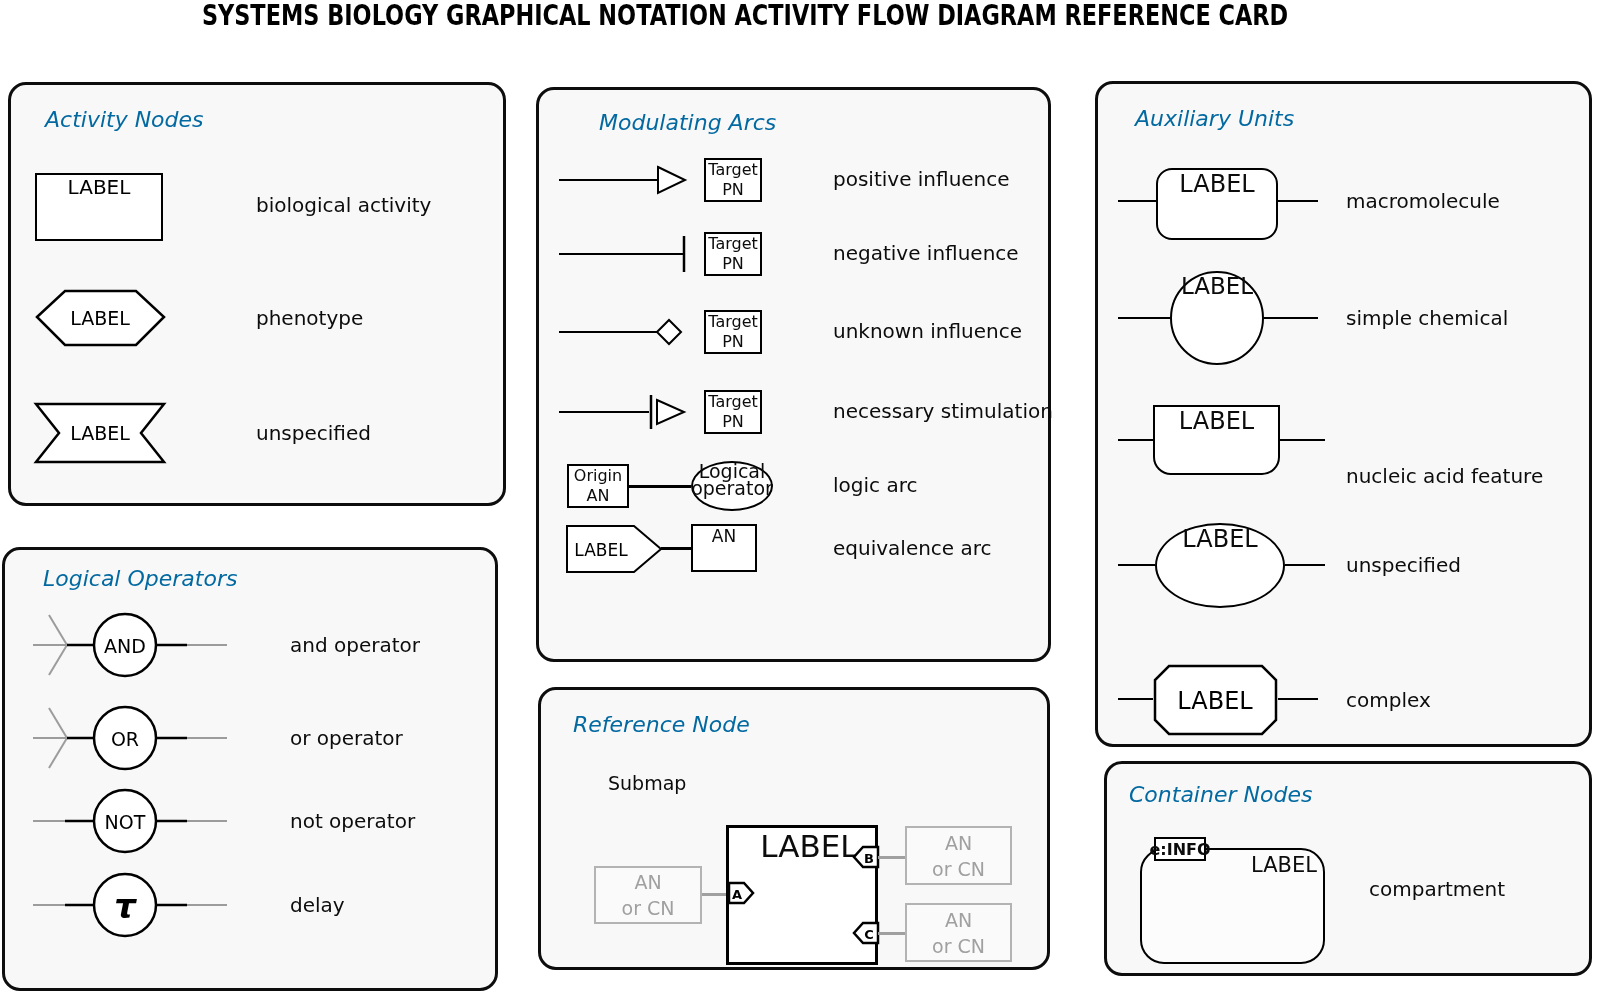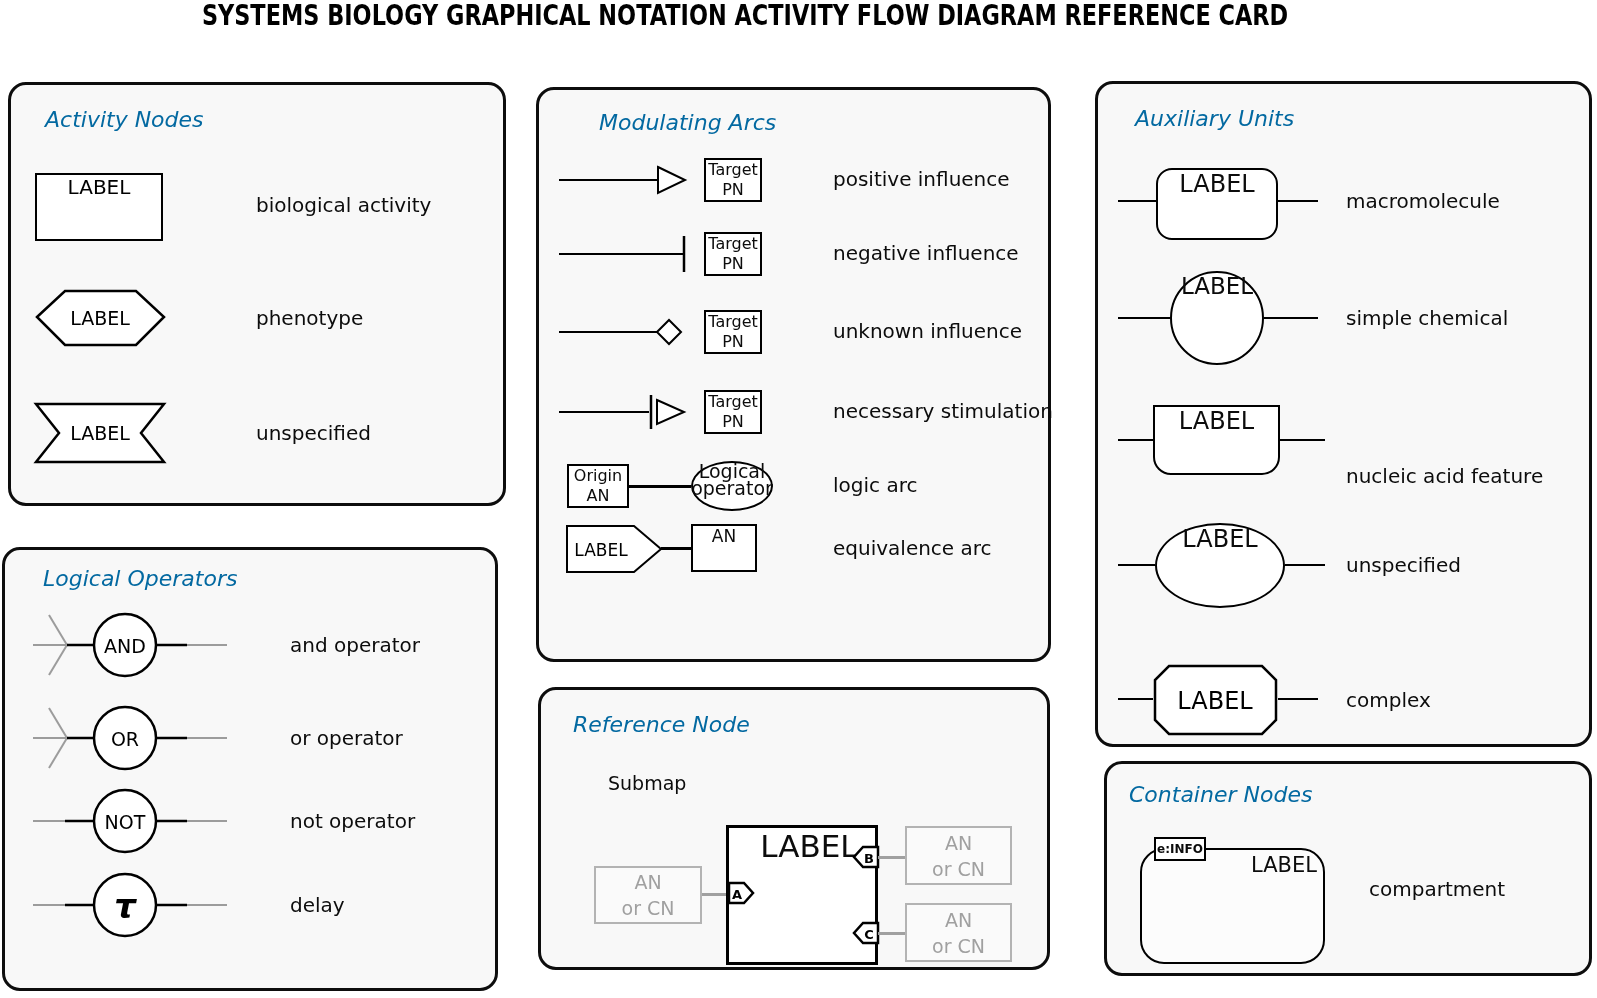--- a/index.html
+++ b/index.html
@@ -251,17 +251,17 @@
   </svg>
   <div class="hline" style="left:180px;top:614px;width:40px;"></div>
   <div class="desc" style="left:248px;top:616px;">complex</div>
 </div>
 
 <div class="panel" style="left:1104px;top:761px;width:488px;height:215px;">
   <div class="ptitle" style="left:22px;top:18px;">Container Nodes</div>
 
   <div class="abs" style="left:33px;top:84px;width:185px;height:116px;background:#fcfcfc;border:2.5px solid #000;border-radius:24px;box-sizing:border-box;"></div>
   <div class="abs" style="left:110px;top:89px;width:100px;text-align:right;font-size:21px;">LABEL</div>
-  <div class="abs" style="left:47px;top:73px;width:52px;height:24px;background:#fff;border:2.5px solid #000;box-sizing:border-box;display:flex;align-items:center;justify-content:center;font-size:12px;font-weight:bold;">
+  <div class="abs" style="left:47px;top:73px;width:52px;height:24px;background:#fff;border:2.5px solid #000;box-sizing:border-box;display:flex;align-items:center;justify-content:center;font-size:16px;font-weight:bold;">
     <span>e:INFO</span>
   </div>
   <div class="desc" style="left:262px;top:125px;">compartment</div>
 </div>
 
 </body></html>

